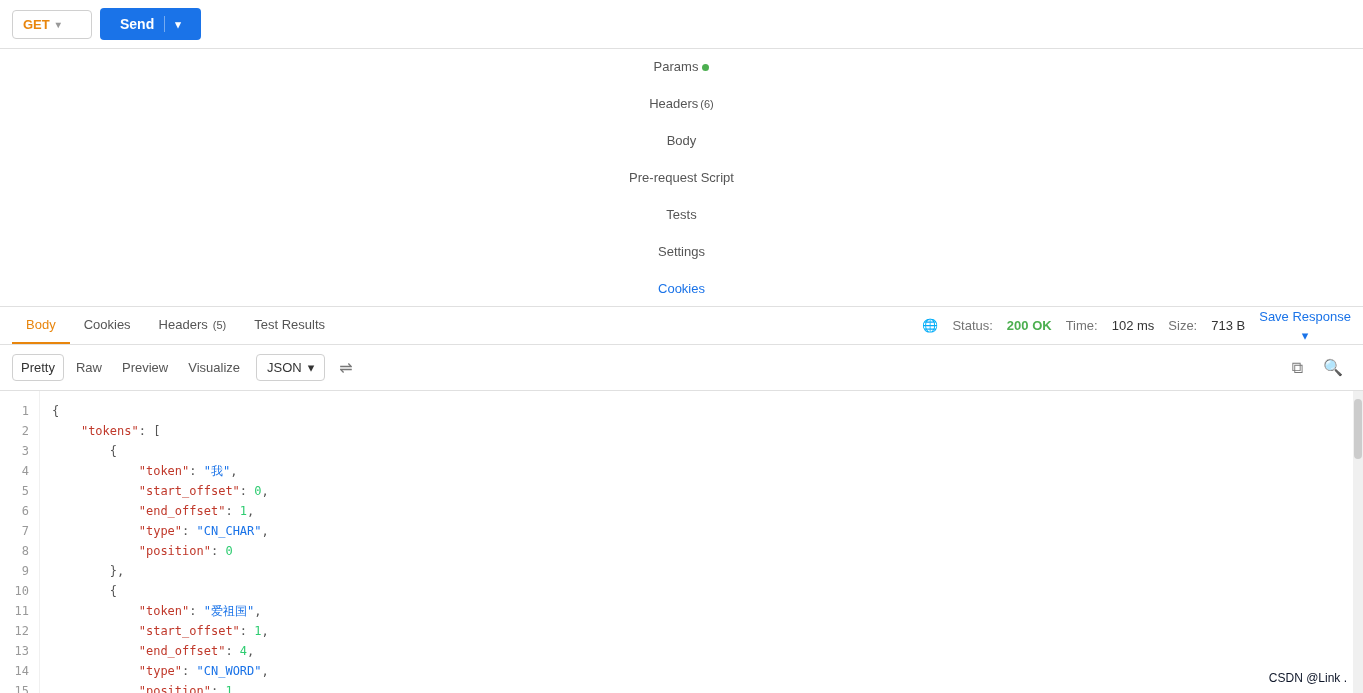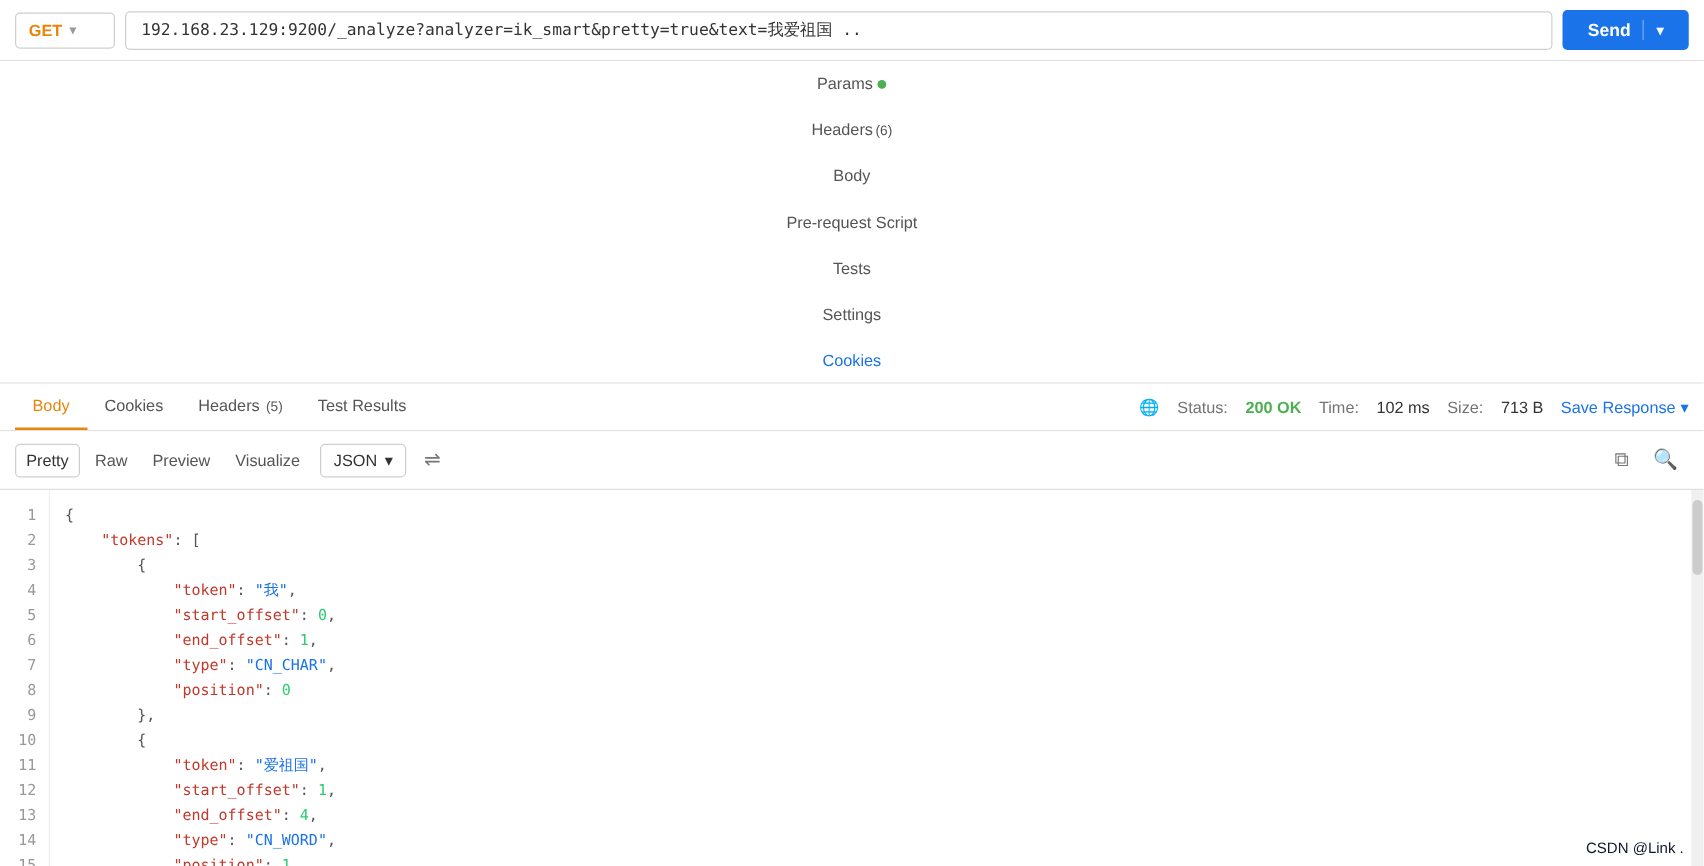--- a/index.html
+++ b/index.html
@@ -92,21 +92,21 @@
       cursor: pointer;
       border-bottom: 2px solid transparent;
       white-space: nowrap;
     }
     .resp-tab.active { color: #e8850c; border-bottom: 2px solid #e8850c; }
     .resp-tab .badge { font-size: 11px; color: #555; margin-left: 2px; }
     .resp-tabs .spacer { flex: 1; }
     .resp-status { display: flex; align-items: center; gap: 14px; font-size: 13px; }
     .status-ok { color: #4caf50; font-weight: 600; }
     .status-label { color: #737373; }
-    .save-response { color: #1a73e8; cursor: pointer; font-size: 13px; display: flex; align-items: center; gap: 4px; }
+    .save-response { color: #1a73e8; cursor: pointer; font-size: 13px; display: flex; align-items: center; gap: 4px; flex-direction: column; }
 
     
     .toolbar {
       display: flex;
       align-items: center;
       padding: 8px 12px;
       gap: 4px;
       border-bottom: 1px solid #e0e0e0;
       background: #fff;
     }
@@ -211,21 +211,20 @@
     }
   </style>
 </head>
 <body>
 
 <div class="top-bar">
   <div class="method-select">
     <span>GET</span>
     <span class="chevron">▾</span>
   </div>
-  <input class="url-bar" type="text" value="192.168.23.129:9200/_analyze?analyzer=ik_smart&amp;pretty=true&amp;text=我爱祖国 .." style="">
   <button class="send-btn">
     <span class="send-label">Send</span>
     <span class="send-chevron">▾</span>
   </button>
 </div>
 
 <div class="req-tabs">
   <div class="req-tab">
     <span>Params</span><span class="dot"></span>
   </div>

